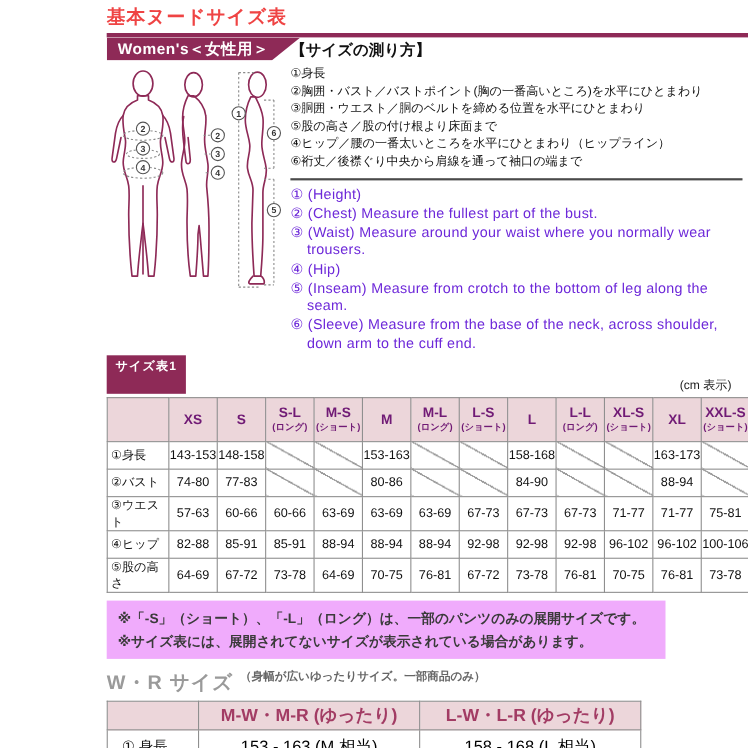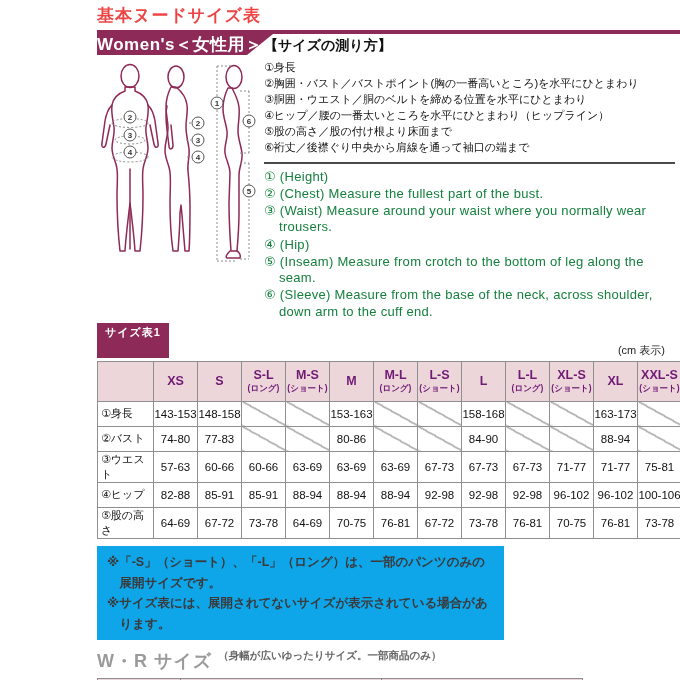--- a/index.html
+++ b/index.html
@@ -8,36 +8,36 @@
     font-family:"Liberation Sans","DejaVu Sans",sans-serif;
     -webkit-font-smoothing:antialiased;color:#111;
   }
   .page{position:absolute;top:0;left:97px;width:584px;}
 
   
   .doc-title{font-size:17px;font-weight:bold;color:#ef4444;letter-spacing:1px;padding-top:4px;}
   .rule{height:4px;background:#8e2a57;margin-top:3px;}
   .banner{
     width:176px;height:21px;background:#8e2a57;color:#fff;
-    font-size:17px;font-weight:bold;line-height:21px;
+    font-size:14px;font-weight:bold;line-height:21px;padding-left:10px;
     box-sizing:border-box;letter-spacing:.5px;
     clip-path:polygon(0 0,100% 0,calc(100% - 26px) 100%,0 100%);
   }
 
   
   .cols{display:flex;}
   .left-col{width:165px;flex:0 0 165px;}
   .right-col{flex:1;padding:2px 6px 0 2px;}
   .figure-svg{display:block;margin-top:8px;}
 
   .measure-heading{font-size:14px;font-weight:bold;margin:1px 0 5px;}
   .jp-list div{font-size:11px;line-height:1.45;color:#111;}
   .divider{border:none;border-top:2px solid #4a4a4a;margin:6px 0 5px;}
   .en-list div{
-    font-size:13px;line-height:1.25;letter-spacing:.3px;color:#15803d;
+    font-size:13px;line-height:1.25;letter-spacing:.3px;color:#6d28d9;
     padding-left:15px;text-indent:-15px;margin-bottom:1px;
   }
 
   
   .badge-row{display:flex;align-items:flex-end;justify-content:space-between;margin-top:2px;}
   .table-badge{
     display:inline-block;background:#8e2a57;color:#fff;font-size:11px;
     font-weight:bold;padding:2px 8px 18px;letter-spacing:1px;
   }
   .unit-note{font-size:11px;color:#222;padding-right:16px;}
@@ -53,21 +53,21 @@
   #size-table-1 tbody th{font-size:11px;font-weight:normal;text-align:left;padding-left:3px;color:#111;background:#fff;}
   #size-table-1 tbody td{font-size:11.5px;color:#111;}
   td.diag{
     background-image:linear-gradient(to right top,
       transparent calc(50% - .7px),#9a9a9a calc(50% - .7px),
       #9a9a9a calc(50% + .7px),transparent calc(50% + .7px));
   }
 
   
   .note-box{
-    width:407px;box-sizing:border-box;background:#0ea5e9;
+    width:508px;box-sizing:border-box;background:#f0abfc;
     margin-top:7px;padding:6px 10px;
   }
   .note-box div{
     font-size:12.5px;font-weight:bold;color:#3a3a3a;line-height:1.65;
     padding-left:1em;text-indent:-1em;
   }
 
   
   .wr-head{margin-top:9px;display:flex;align-items:flex-start;}
   .wr-title{font-size:18px;font-weight:bold;color:#9a9a9a;letter-spacing:1px;}
@@ -170,22 +170,22 @@
         </g>
       </svg>
     </div>
 
     <div class="right-col">
       <div class="measure-heading">【サイズの測り方】</div>
       <div class="jp-list">
           <div>①身長</div>
           <div>②胸囲・バスト／バストポイント(胸の一番高いところ)を水平にひとまわり</div>
           <div>③胴囲・ウエスト／胴のベルトを締める位置を水平にひとまわり</div>
+          <div>⑤股の高さ／股の付け根より床面まで</div>
           <div>④ヒップ／腰の一番太いところを水平にひとまわり（ヒップライン）</div>
-          <div>⑤股の高さ／股の付け根より床面まで</div>
           <div>⑥裄丈／後襟ぐり中央から肩線を通って袖口の端まで</div>
         </div>
       <hr class="divider">
       <div class="en-list">
           <div>① (Height)</div>
           <div>② (Chest) Measure the fullest part of the bust.</div>
           <div>③ (Waist) Measure around your waist where you normally wear trousers.</div>
           <div>④ (Hip)</div>
           <div>⑤ (Inseam) Measure from crotch to the bottom of leg along the seam.</div>
           <div>⑥ (Sleeve) Measure from the base of the neck, across shoulder, down arm to the cuff end.</div>

